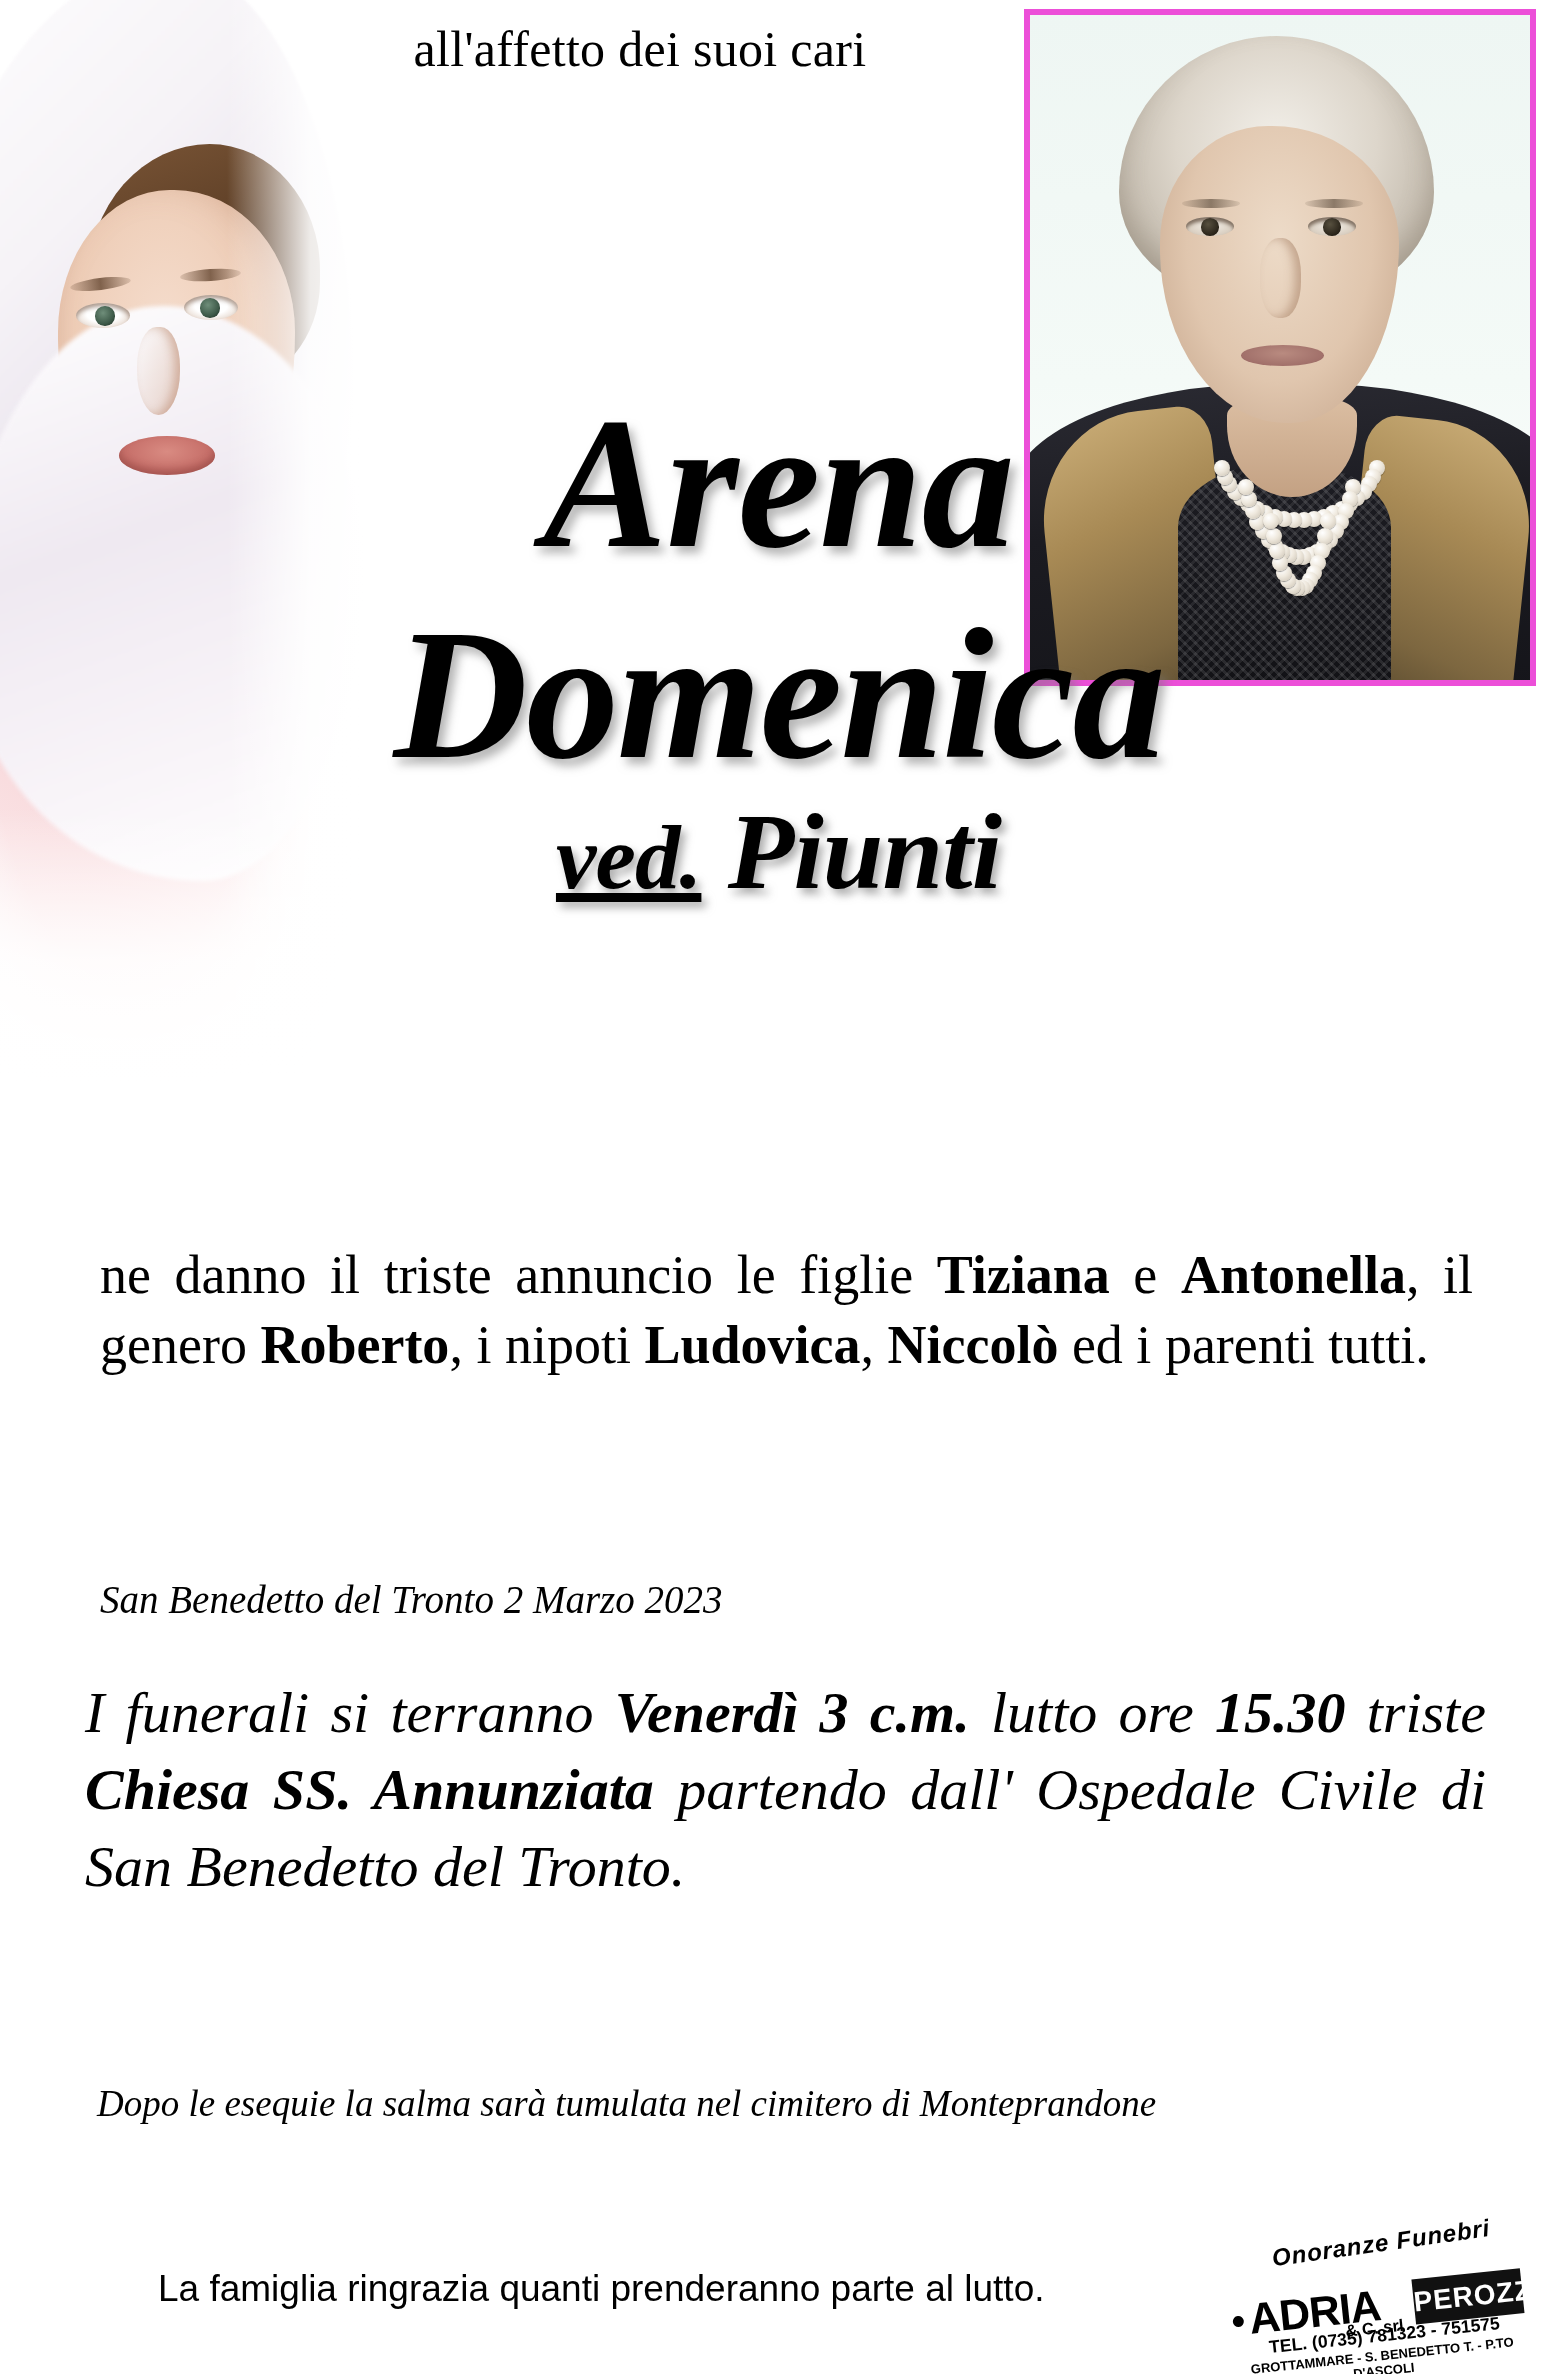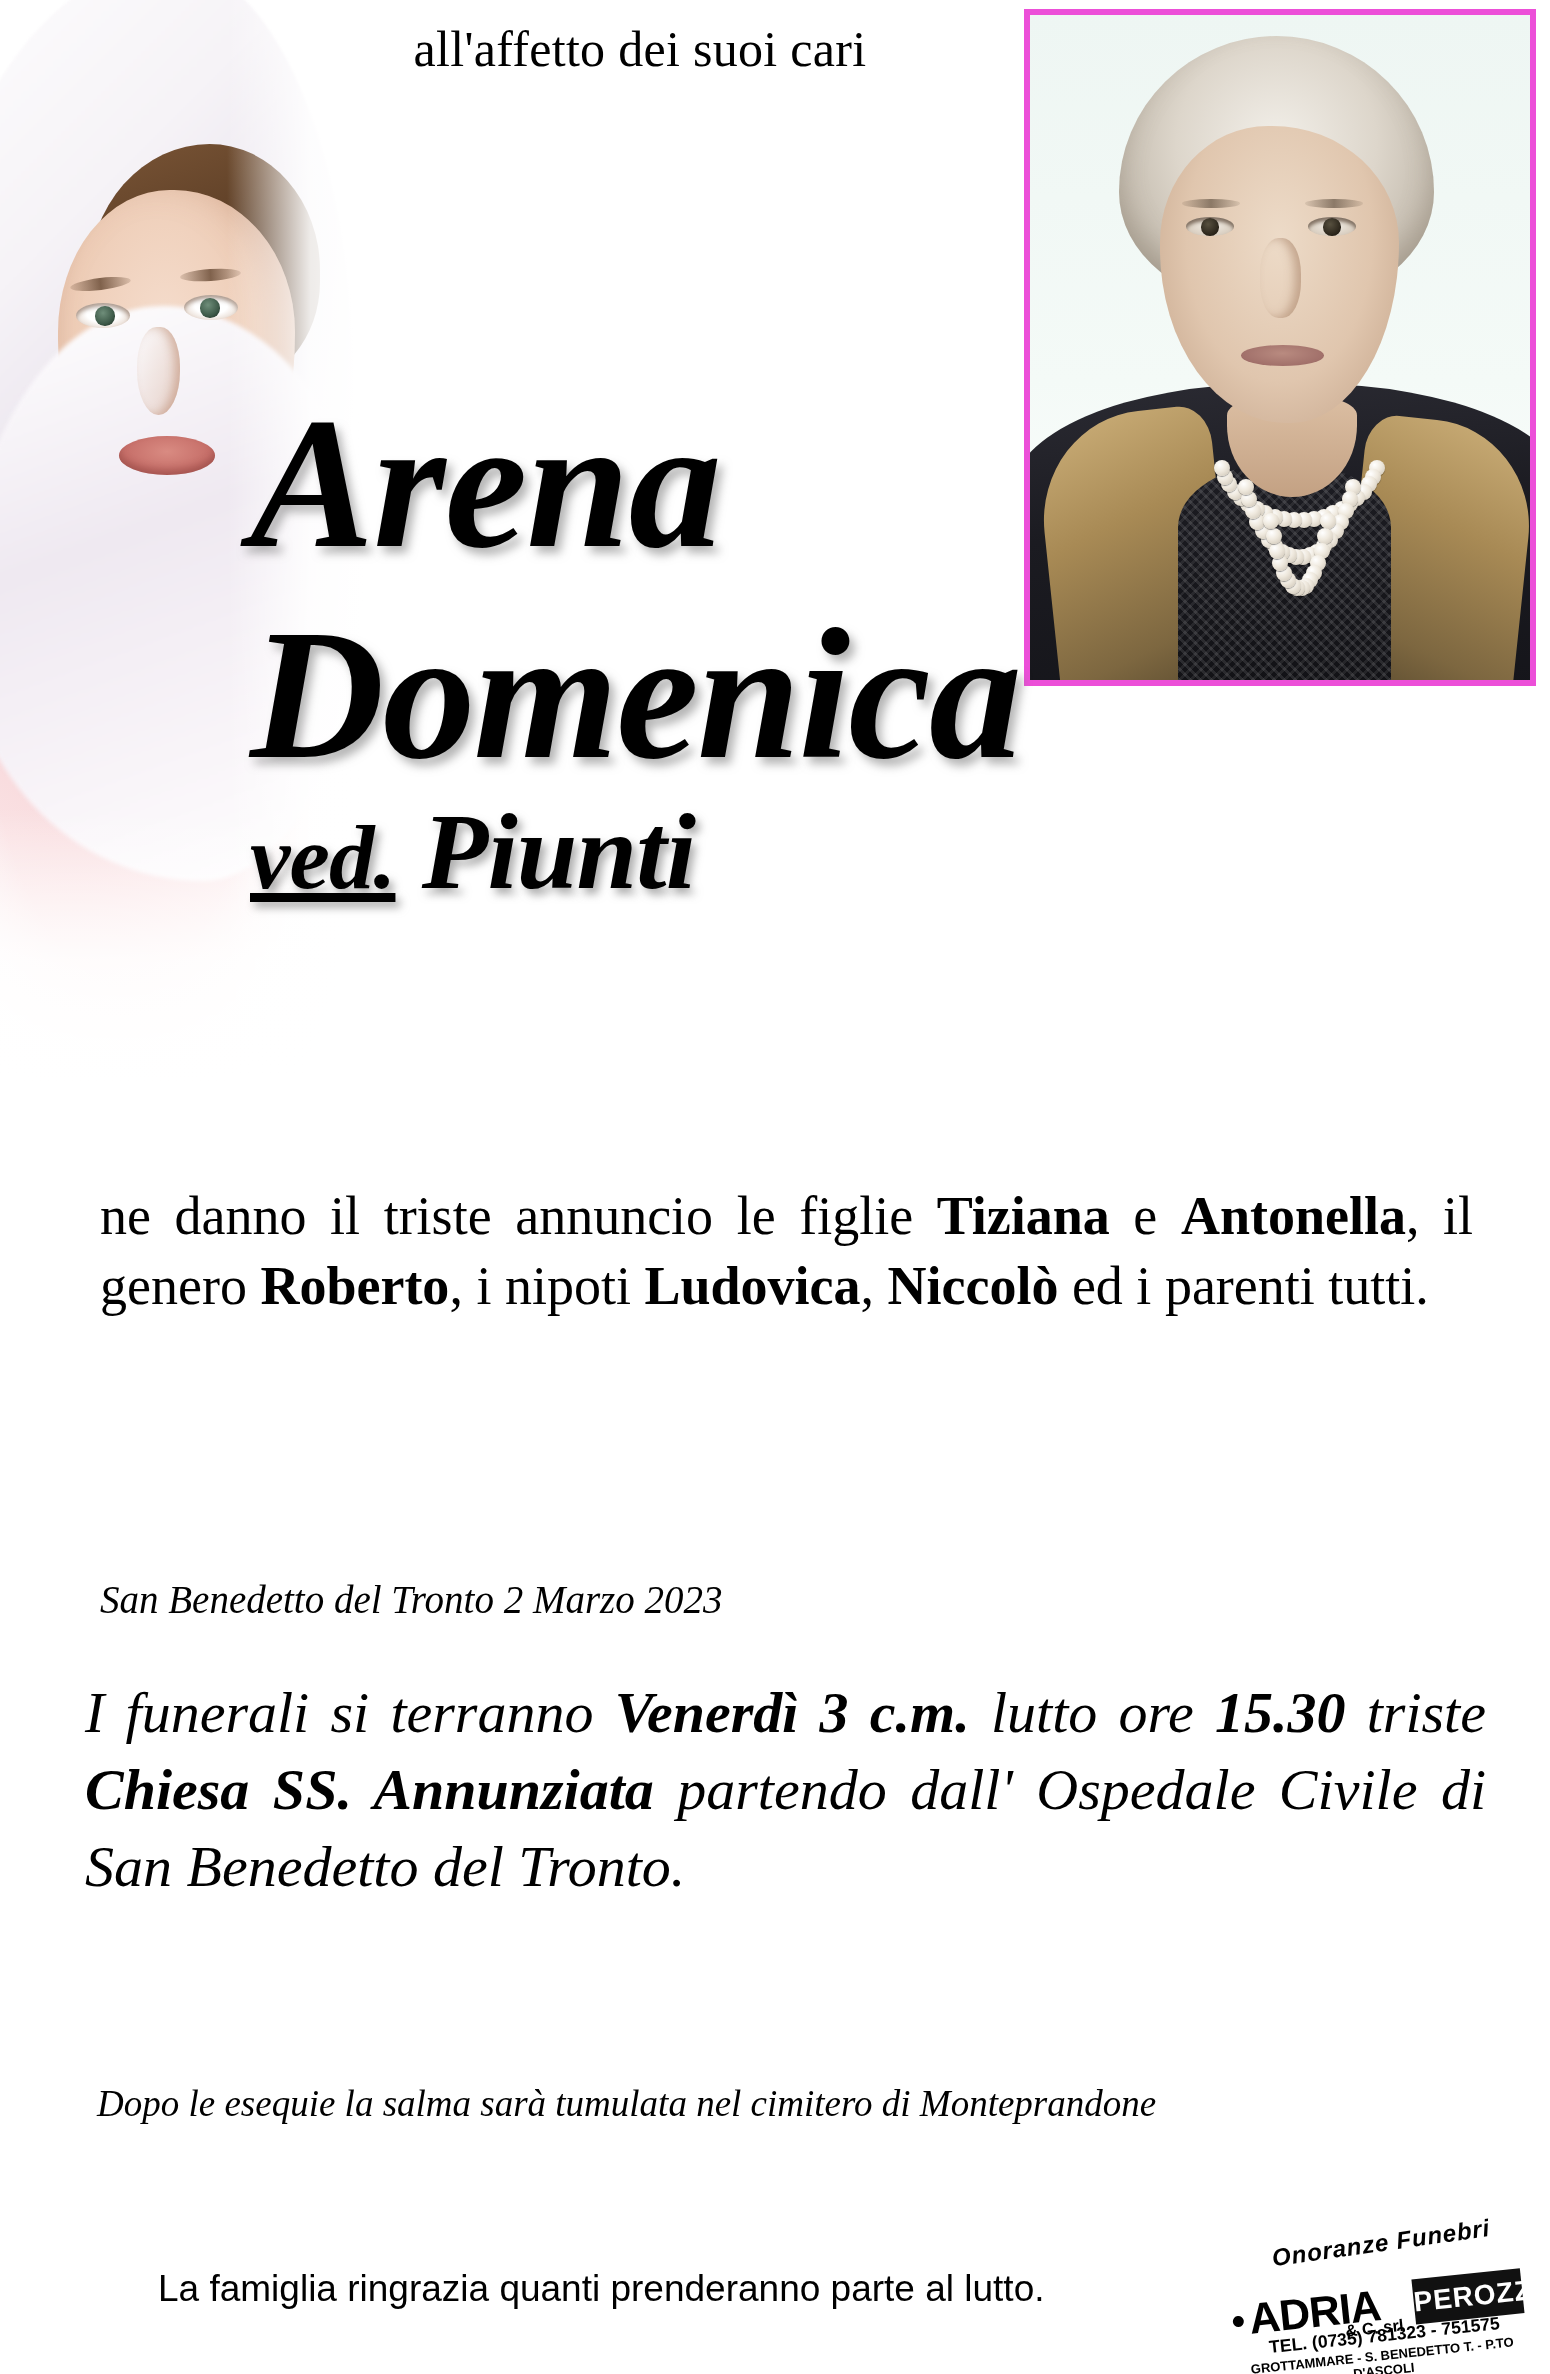--- a/index.html
+++ b/index.html
@@ -264,20 +264,21 @@
     background: linear-gradient(180deg, #dcbfa3 0%, #c3a183 100%);
     border-radius: 40% 40% 50% 50% / 20% 20% 70% 70%;
   }
 
   
   #name-block {
     position: absolute;
     left: 250px;
     top: 390px;
     width: 1057px;
+    text-align: center;
   }
   #name-first {
     font-family: "Liberation Serif", serif;
     font-style: italic;
     font-weight: bold;
     font-size: 186px;
     line-height: 1.0;
     letter-spacing: -0.9px;
     text-shadow: 5.6px 6.5px 9.3px rgba(120,120,120,0.55);
   }
@@ -300,21 +301,21 @@
     margin-top: 7.4px;
     letter-spacing: -0.9px;
     text-shadow: 4.6px 5.6px 8.3px rgba(120,120,120,0.6);
   }
   #name-ved .sm { font-size: 91px; text-decoration: underline; }
 
   
   #announce {
     position: absolute;
     left: 100px;
-    top: 1181px;
+    top: 1240px;
     width: 1373px;
     font-size: 54px;
     line-height: 1.30;
     text-align: justify;
   }
   #announce b { font-weight: bold; }
 
   
   #place-date {
     position: absolute;

